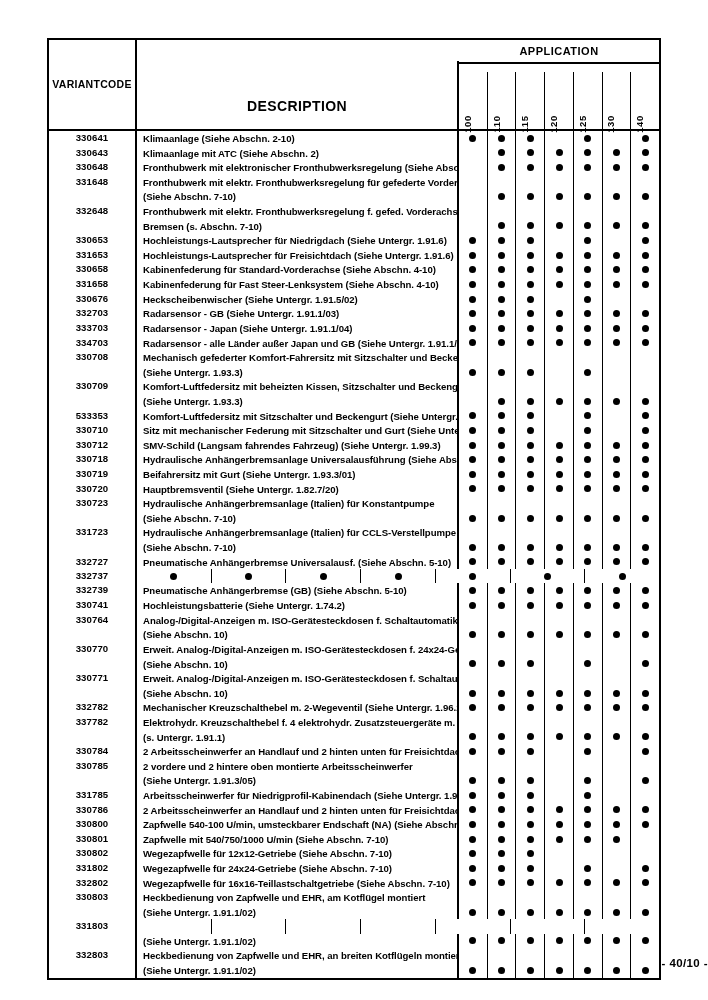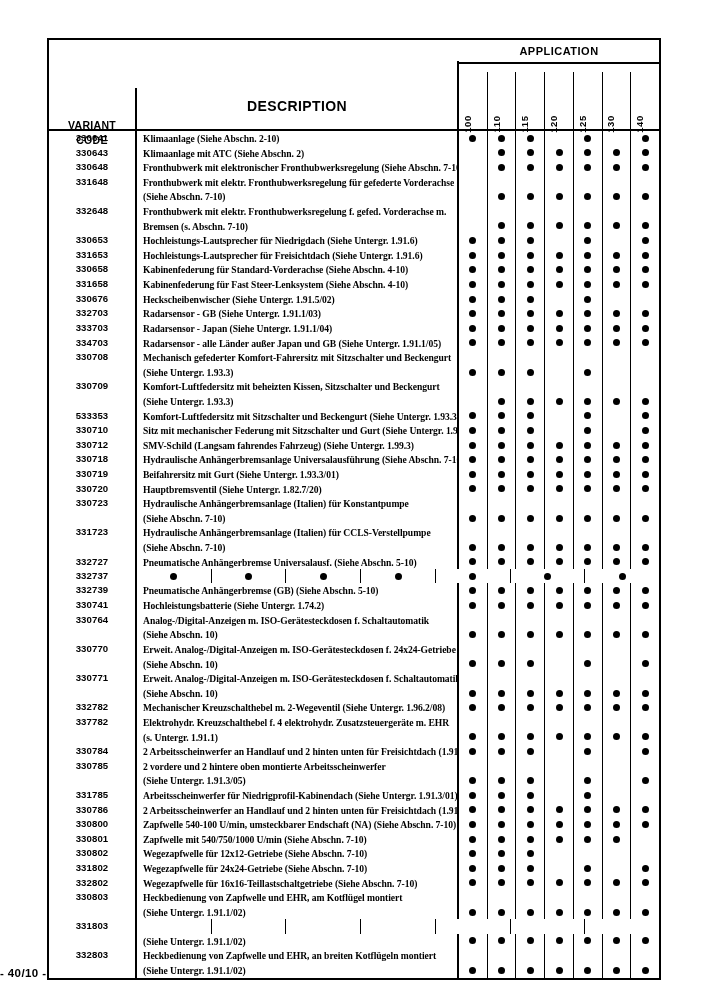--- a/index.html
+++ b/index.html
@@ -40,28 +40,27 @@
     box-sizing: border-box;
   }
   .th-variant {
     position: absolute;
     left: 0; top: 0;
     width: 88px;
     height: 100%;
     border-right: 2px solid #000;
     box-sizing: border-box;
     display: flex;
-    flex-direction: column;
+    flex-direction: row;
     align-items: center;
     justify-content: center;
     font-weight: bold;
     font-size: 10.5px;
     letter-spacing: 0.3px;
     line-height: 1.35;
-    margin-top: 48px;
   }
   .th-desc {
     position: absolute;
     left: 88px; top: 8px;
     width: 322px;
     height: 100%;
     border-right: 2px solid #000;
     box-sizing: border-box;
     display: flex;
     align-items: center;
@@ -142,21 +141,20 @@
     flex: 0 0 322px;
     border-right: 2px solid #000;
     box-sizing: border-box;
     font-weight: bold;
     font-size: 9.6px;
     padding: 1px 3px 0 6px;
     letter-spacing: -0.05px;
     line-height: 1.42;
     white-space: nowrap;
     overflow: hidden;
-    font-family: Liberation Serif, serif;
   }
   .c-apps {
     flex: 1 1 auto;
     display: flex;
     box-sizing: border-box;
   }
   .appcell {
     flex: 1 1 0;
     border-left: 1px solid #000;
     box-sizing: border-box;
@@ -175,25 +173,24 @@
   }
   .dot.off { background: transparent; }
   
   .row.cont .c-code { color: transparent; }
   
   .footer {
     position: absolute;
     left: 0;
     top: 957px;
     width: 708px;
-    text-align: left;
+    text-align: right;
     font-weight: bold;
     font-size: 11.5px;
     letter-spacing: 0.4px;
-    margin-top: 10px;
   }
 </style>
 </head>
 <body>
 
 <div class="page">
 
   <div class="sheet">
 
     <div class="thead">

